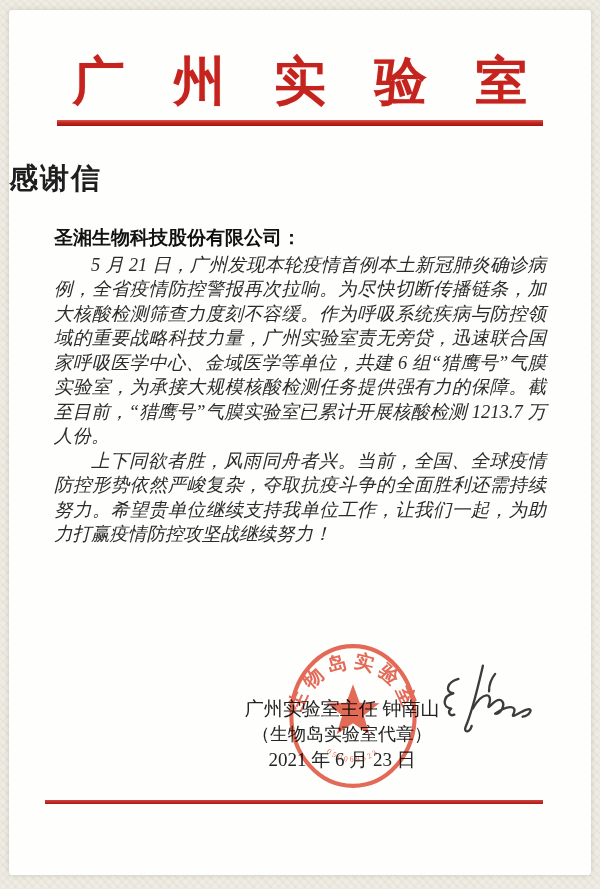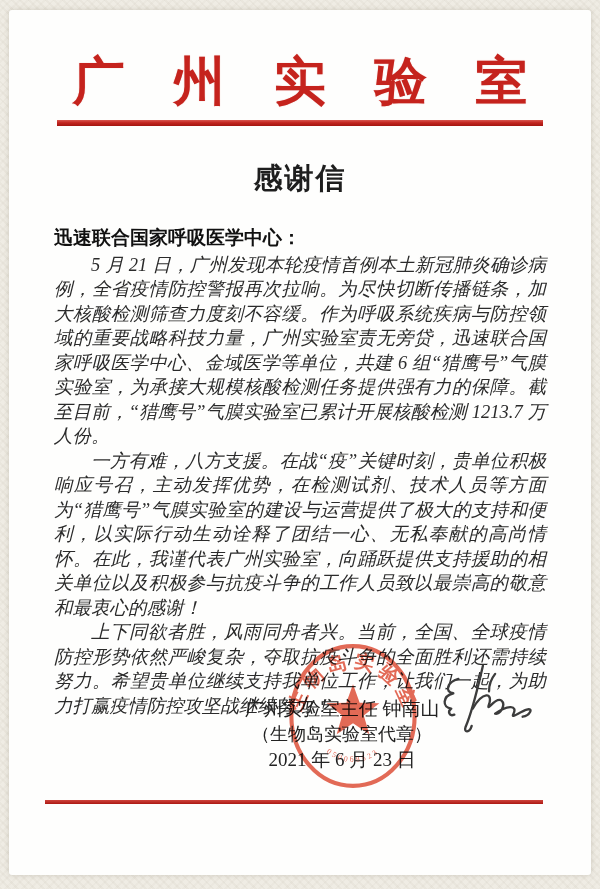--- a/index.html
+++ b/index.html
@@ -32,21 +32,21 @@
     color:var(--accent);
     font-size:52px; font-weight:bold; line-height:1.0;
     text-shadow:0 0 1px rgba(197,35,29,0.4);
   }
   .rule-top{
     width:486px; height:6px; margin:12px auto 0;
     background:linear-gradient(180deg,#da5750 0%, #c32620 45%, #a31510 100%);
   }
   .letter-title{
     margin-top:33px;
-    text-align:center;
+    text-align:left;
     font-size:29px; font-weight:bold; color:#1e1e1e;
     letter-spacing:2px;
   }
   
   .letter-body{
     margin:27px 45px 0 45px;
     color:var(--ink);
     font-size:18.5px; line-height:24.5px;
     text-align:justify;
   }
@@ -94,23 +94,22 @@
       <span>实</span>
       <span>验</span>
       <span>室</span>
     </div>
 
   <div class="rule-top"></div>
 
   <div class="letter-title">感谢信</div>
 
   <div class="letter-body">
-    <div class="recipient">迅速联合国家呼吸医学中心：</div>
+    <div class="recipient">圣湘生物科技股份有限公司：</div>
     <p class="para">5 月 21 日，广州发现本轮疫情首例本土新冠肺炎确诊病例，全省疫情防控警报再次拉响。为尽快切断传播链条，加大核酸检测筛查力度刻不容缓。作为呼吸系统疾病与防控领域的重要战略科技力量，广州实验室责无旁贷，迅速联合国家呼吸医学中心、金域医学等单位，共建 6 组“猎鹰号”气膜实验室，为承接大规模核酸检测任务提供强有力的保障。截至目前，“猎鹰号”气膜实验室已累计开展核酸检测 1213.7 万人份。</p>
-    <p class="para">一方有难，八方支援。在战“疫”关键时刻，贵单位积极响应号召，主动发挥优势，在检测试剂、技术人员等方面为“猎鹰号”气膜实验室的建设与运营提供了极大的支持和便利，以实际行动生动诠释了团结一心、无私奉献的高尚情怀。在此，我谨代表广州实验室，向踊跃提供支持援助的相关单位以及积极参与抗疫斗争的工作人员致以最崇高的敬意和最衷心的感谢！</p>
     <p class="para">上下同欲者胜，风雨同舟者兴。当前，全国、全球疫情防控形势依然严峻复杂，夺取抗疫斗争的全面胜利还需持续努力。希望贵单位继续支持我单位工作，让我们一起，为助力打赢疫情防控攻坚战继续努力！</p>
   </div>
 
   <div class="closing">
     <div>广州实验室主任  钟南山</div>
     <div class="seal-note">（生物岛实验室代章）</div>
     <div>2021 年 6 月 23 日</div>
   </div>
 
   <svg class="seal" viewBox="0 0 132 148" aria-hidden="true">

